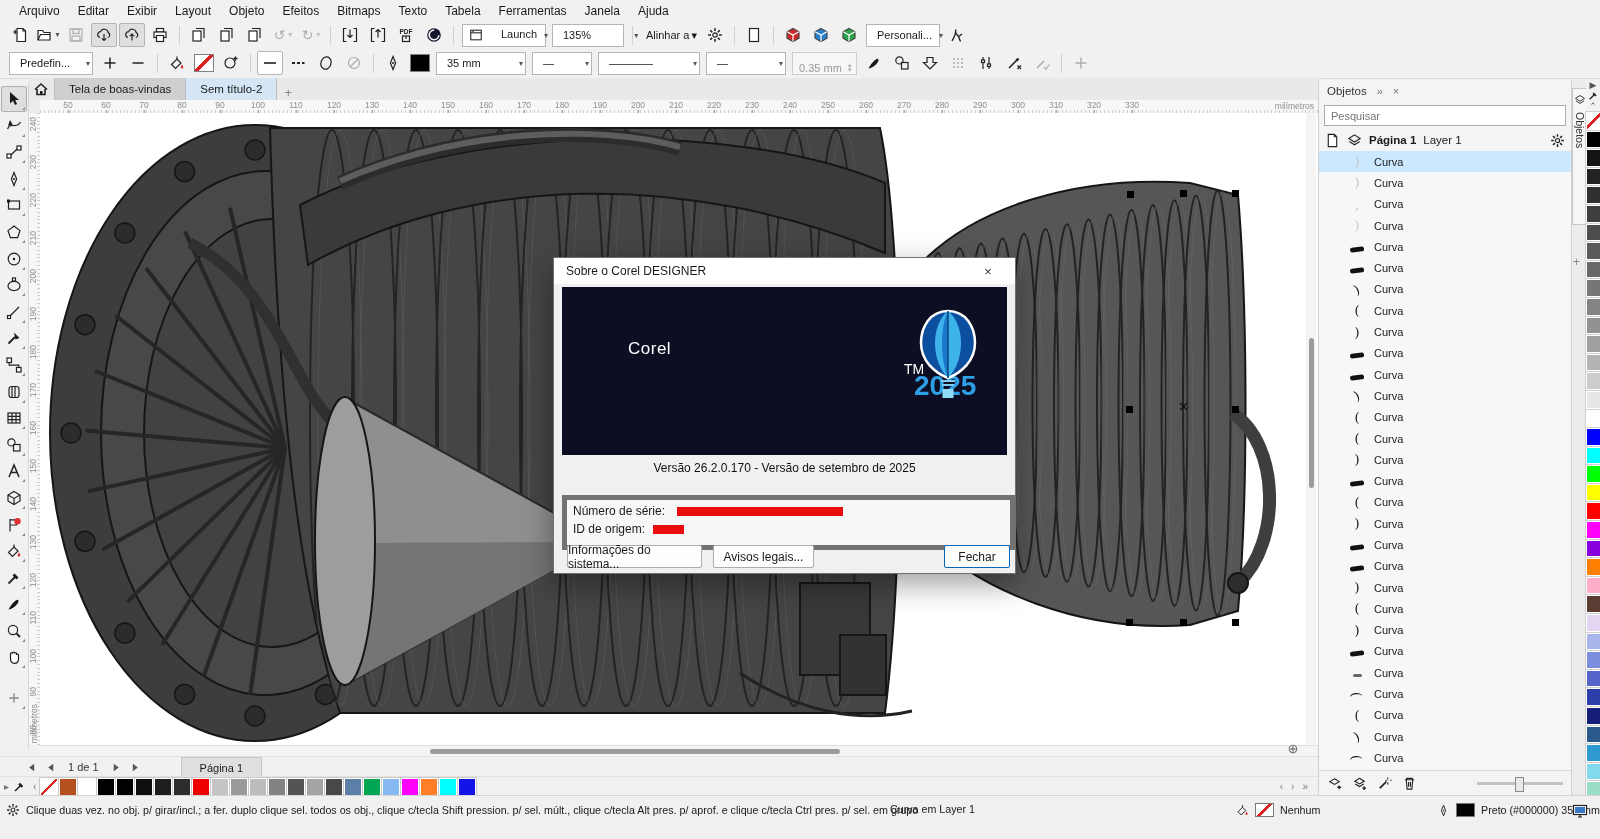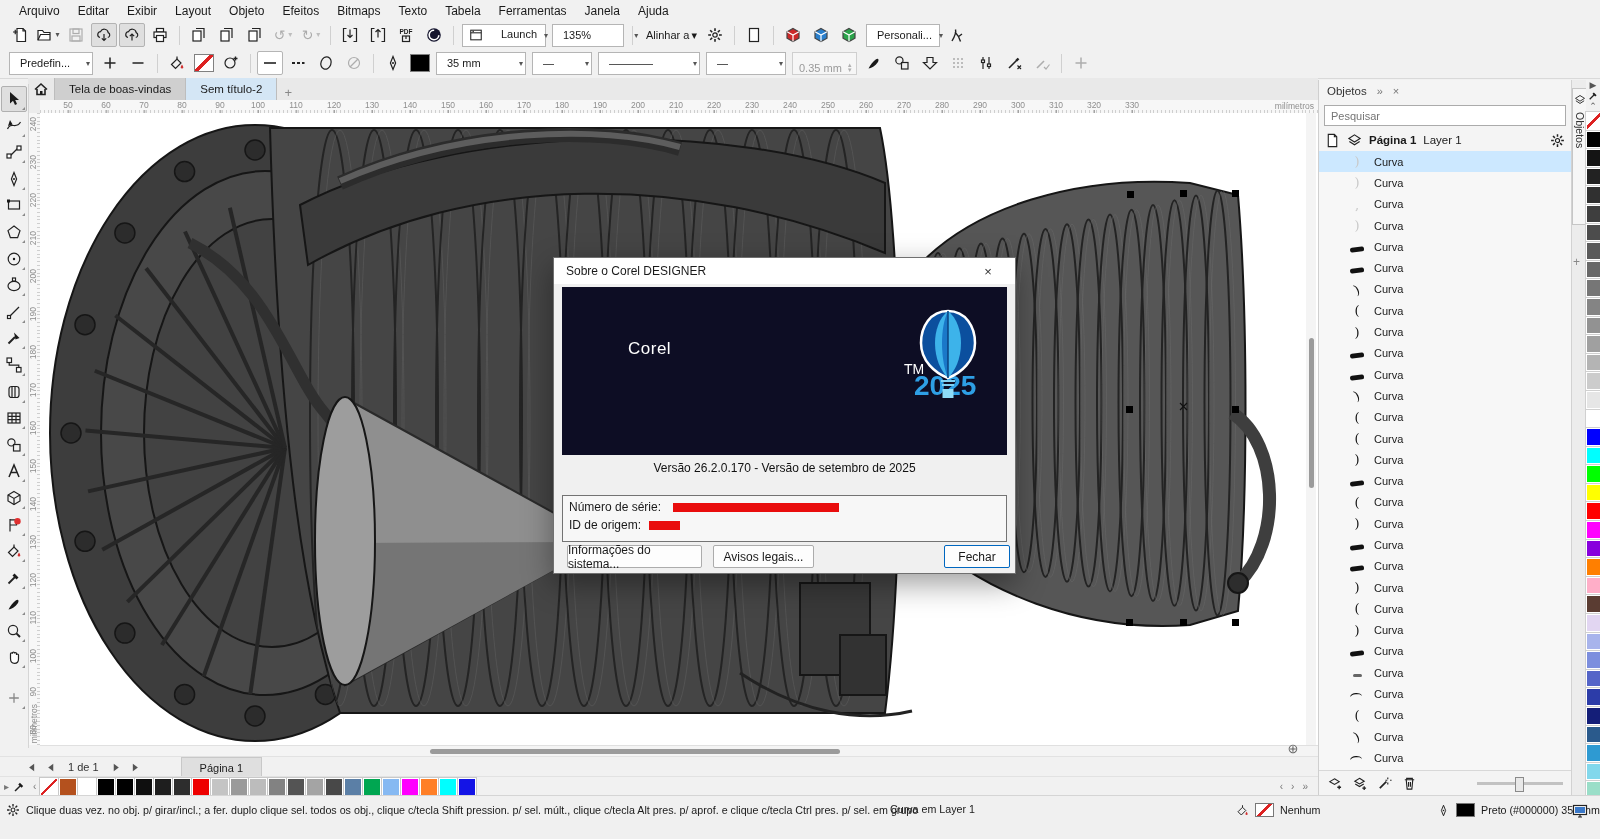--- a/index.html
+++ b/index.html
@@ -99,21 +99,21 @@
   #dialog{left:553px;top:257px;width:461px;height:315px;background:#f0f0f0;border:1px solid #707070;box-shadow:0 10px 28px rgba(0,0,0,.38);z-index:50}
   #dlg-title{height:26px;background:#fff;display:flex;align-items:center;padding:0 12px;font-size:12px}
   #dlg-close{margin-left:auto;width:30px;text-align:center;font-size:13px;color:#333}
   #splash{position:absolute;left:8px;top:29px;width:445px;height:168px;background:#0d0d24;overflow:hidden}
   #splash .corel{position:absolute;left:66px;top:52px;color:#fff;font-size:17px;letter-spacing:.5px}
   #splash .designer{position:absolute;left:64px;top:70px;color:#fff;font-size:39px;font-weight:600;letter-spacing:1px}
   #splash .tm{position:absolute;left:342px;top:74px;color:#fff;font-size:14px}
   #splash .year{position:absolute;left:352px;top:83px;color:#2e9fe5;font-size:28px;font-weight:bold}
   #splash svg{position:absolute;right:22px;top:20px}
   .dlgline{position:absolute;left:0;width:100%;text-align:center;font-size:12px;color:#111}
-  #serialbox{position:absolute;left:8px;top:237px;width:443px;height:45px;background:#f7f7f7;border:1px solid #737373;font-size:12px}
+  #serialbox{position:absolute;left:8px;top:237px;width:443px;height:45px;background:#f7f7f7;border:5px solid #737373;font-size:12px}
   #serialbox .row{position:absolute;left:6px;display:flex;align-items:center}
   .redbar{background:#e90d0d;height:9px;display:inline-block}
   .dlgbtn{position:absolute;height:21px;background:#fdfdfd;border:1px solid #acacac;border-radius:2px;font-size:12px;display:flex;align-items:center;justify-content:center}
   #btn-close{border:1px solid #0067c0}
   
   #statusbar{left:0;top:795px;width:1600px;height:44px;background:#f0f0f0;border-top:1px solid #d5d5d5;font-size:10.7px}
   #statusbar .srow{position:absolute;top:7px;display:flex;align-items:center;gap:6px}
   .sswatch{width:17px;height:12px;border:1px solid #777;flex:none}
 </style>
 </head>

